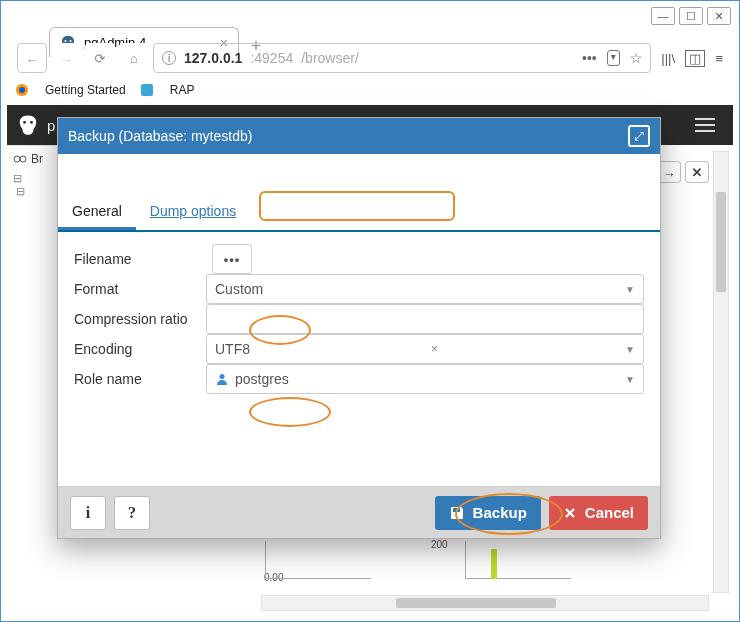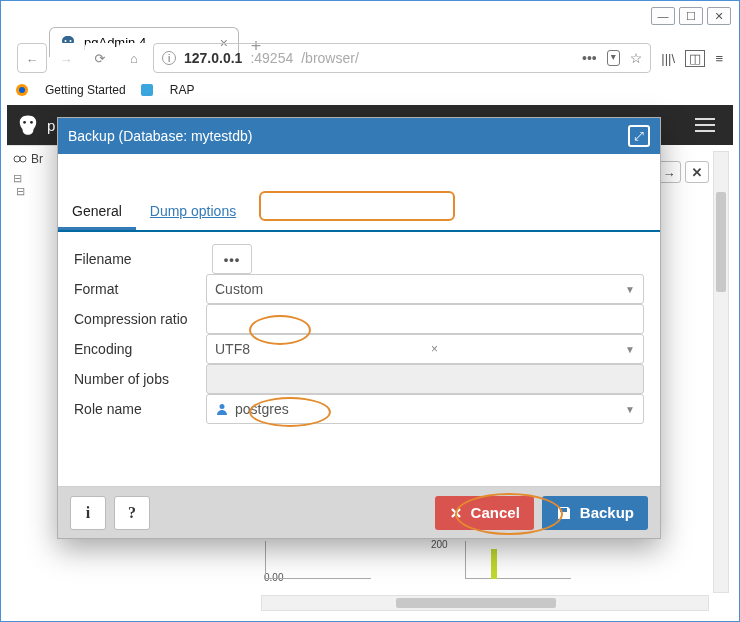--- a/index.html
+++ b/index.html
@@ -462,58 +462,52 @@
     </div>
     <div class="field">
       <label>Encoding</label>
       <div class="control">
         <span>UTF8</span>
         <span class="xclear">×</span>
         <span class="caret">▼</span>
       </div>
     </div>
     <div class="field">
-      <label>Number of jobs</label>
-      <div class="control disabled">
-        <span></span>
-      </div>
-    </div>
-    <div class="field">
       <label>Role name</label>
       <div class="control">
         <span class="role-icon">
           <svg viewBox="0 0 14 14">
               <circle cx="7" cy="4.5" r="2.5" fill="#3a87d6"></circle>
               <path d="M2 13c0-2.7 2.2-5 5-5s5 2.3 5 5" fill="#3a87d6"></path>
             </svg>
         </span>
         <span>postgres</span>
         <span class="caret">▼</span>
       </div>
     </div>
   </div>
   <div class="modal-footer">
     <div class="sq-btn">i</div>
     <div class="sq-btn">?</div>
     <div style="flex:1"></div>
+    <button class="btn primary">
+      <span>
+        <svg width="16" height="16" viewBox="0 0 16 16">
+            <path fill="#fff" d="M2 2h10l2 2v10H2V2zm2 1v4h7V3H4zm1 7h6v3H5v-3z"></path>
+          </svg>
+      </span>
+      <span>Backup</span>
+    </button>
     <button class="btn danger">
       <span>
         <svg width="14" height="14" viewBox="0 0 14 14">
             <path stroke="#fff" stroke-width="2.4" d="M3 3l8 8M11 3l-8 8"></path>
           </svg>
       </span>
       <span>Cancel</span>
     </button>
-    <button class="btn primary">
-      <span>
-        <svg width="16" height="16" viewBox="0 0 16 16">
-            <path fill="#fff" d="M2 2h10l2 2v10H2V2zm2 1v4h7V3H4zm1 7h6v3H5v-3z"></path>
-          </svg>
-      </span>
-      <span>Backup</span>
-    </button>
   </div>
 </div>
 
 <div class="annot rect" style="top:190px;left:258px;width:196px;height:30px;"></div>
 <div class="annot" style="top:314px;left:248px;width:62px;height:30px;"></div>
 <div class="annot" style="top:396px;left:248px;width:82px;height:30px;"></div>
 <div class="annot" style="top:492px;left:454px;width:108px;height:42px;"></div>
 
 </body></html>

